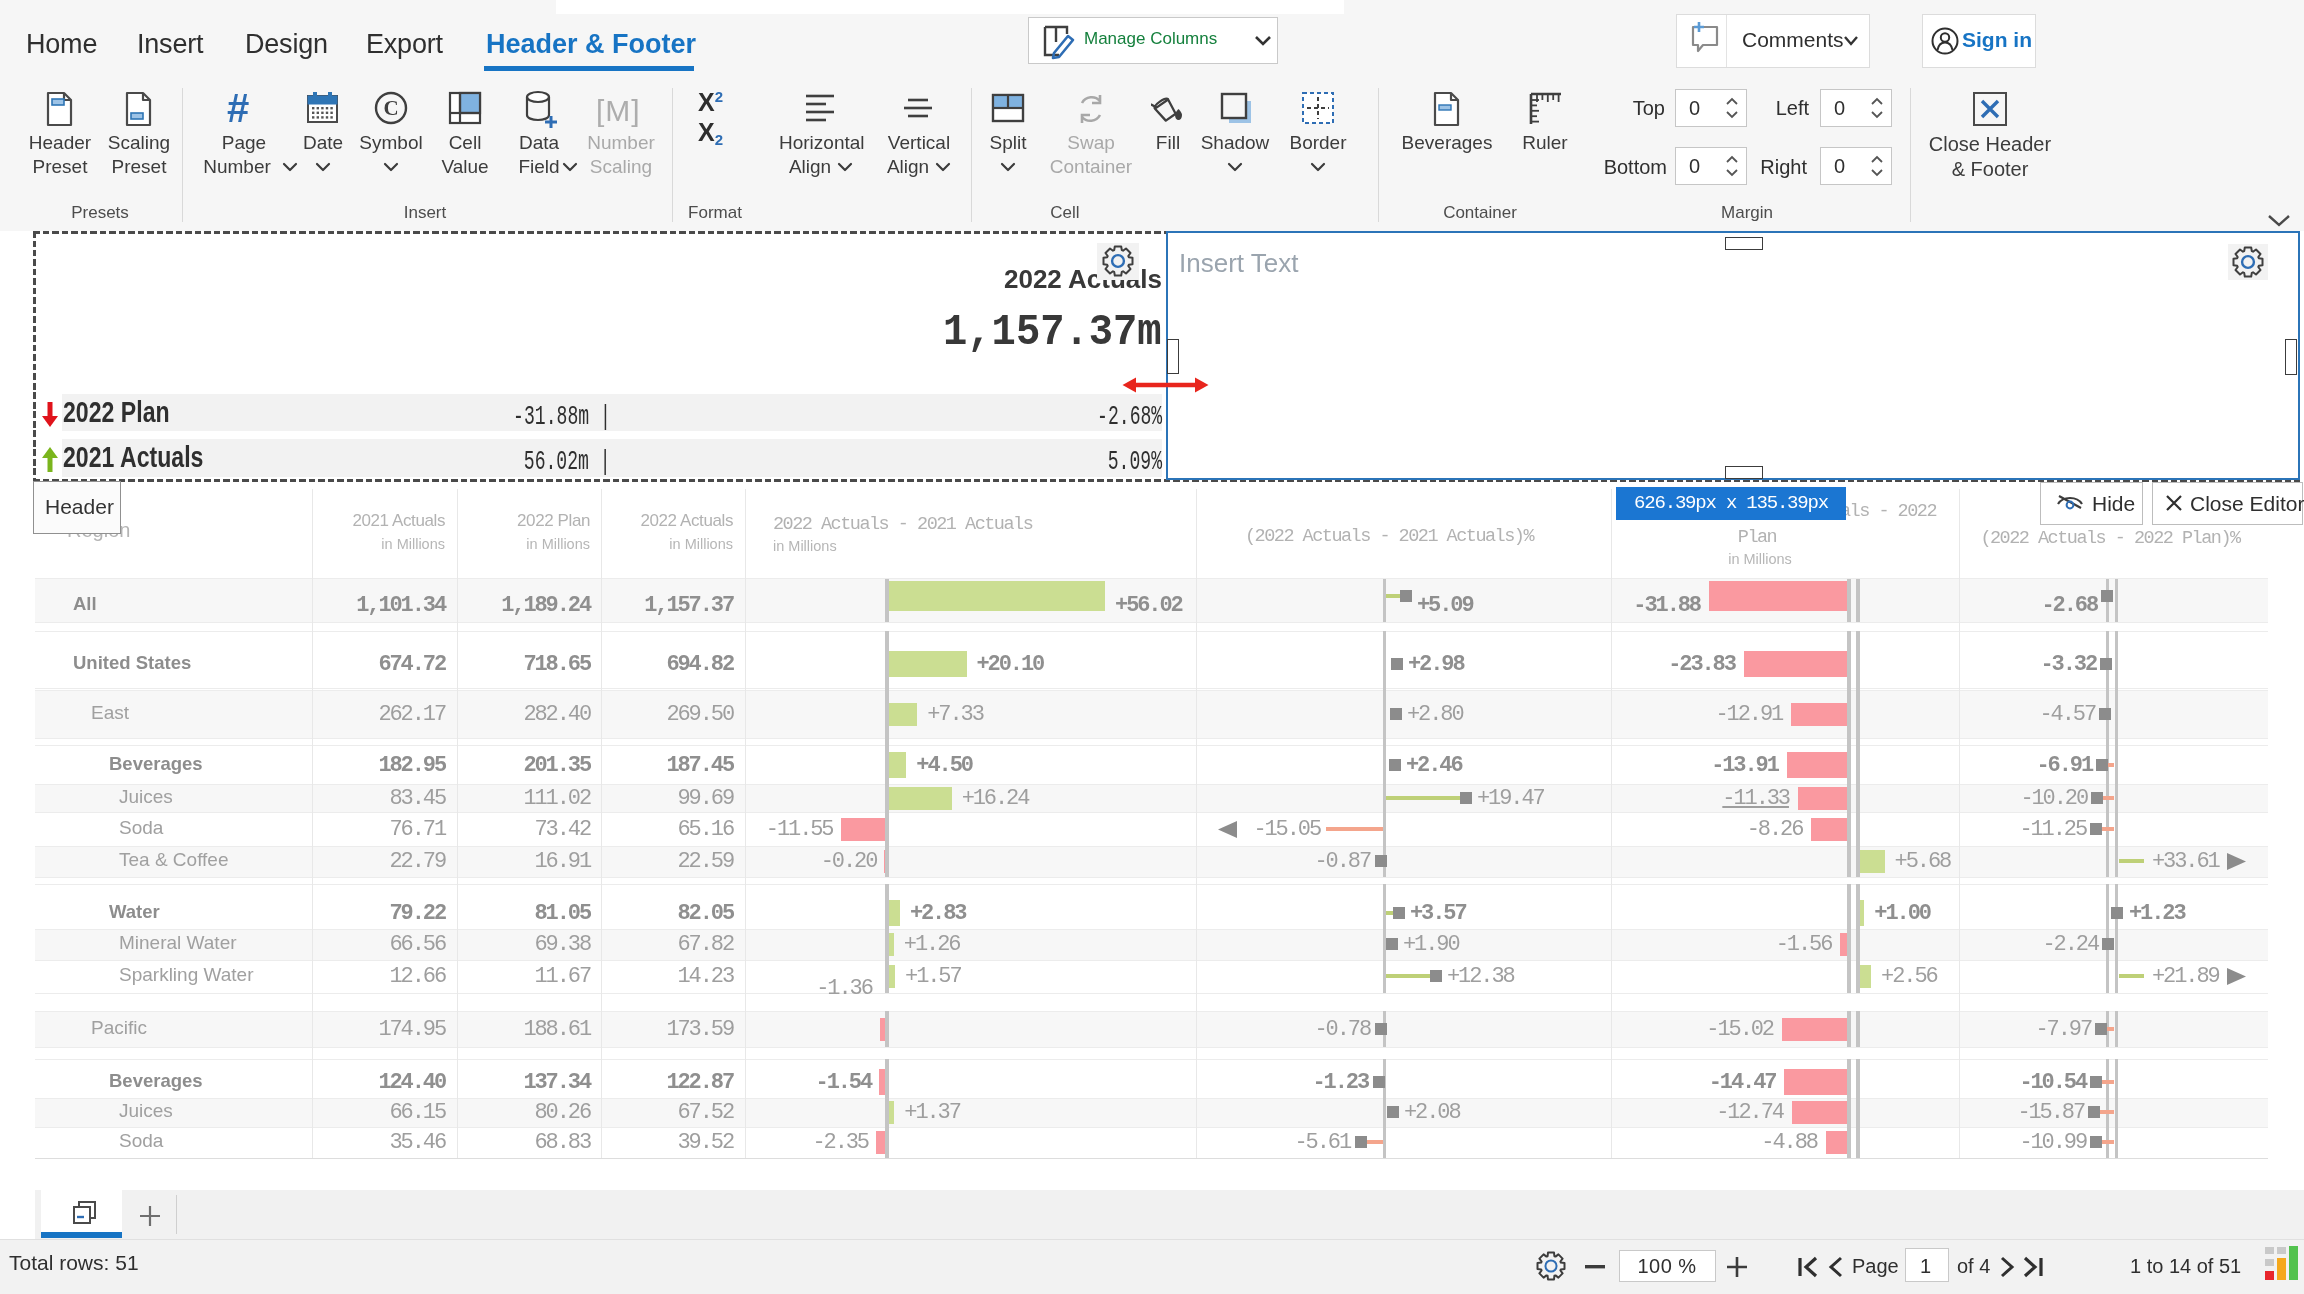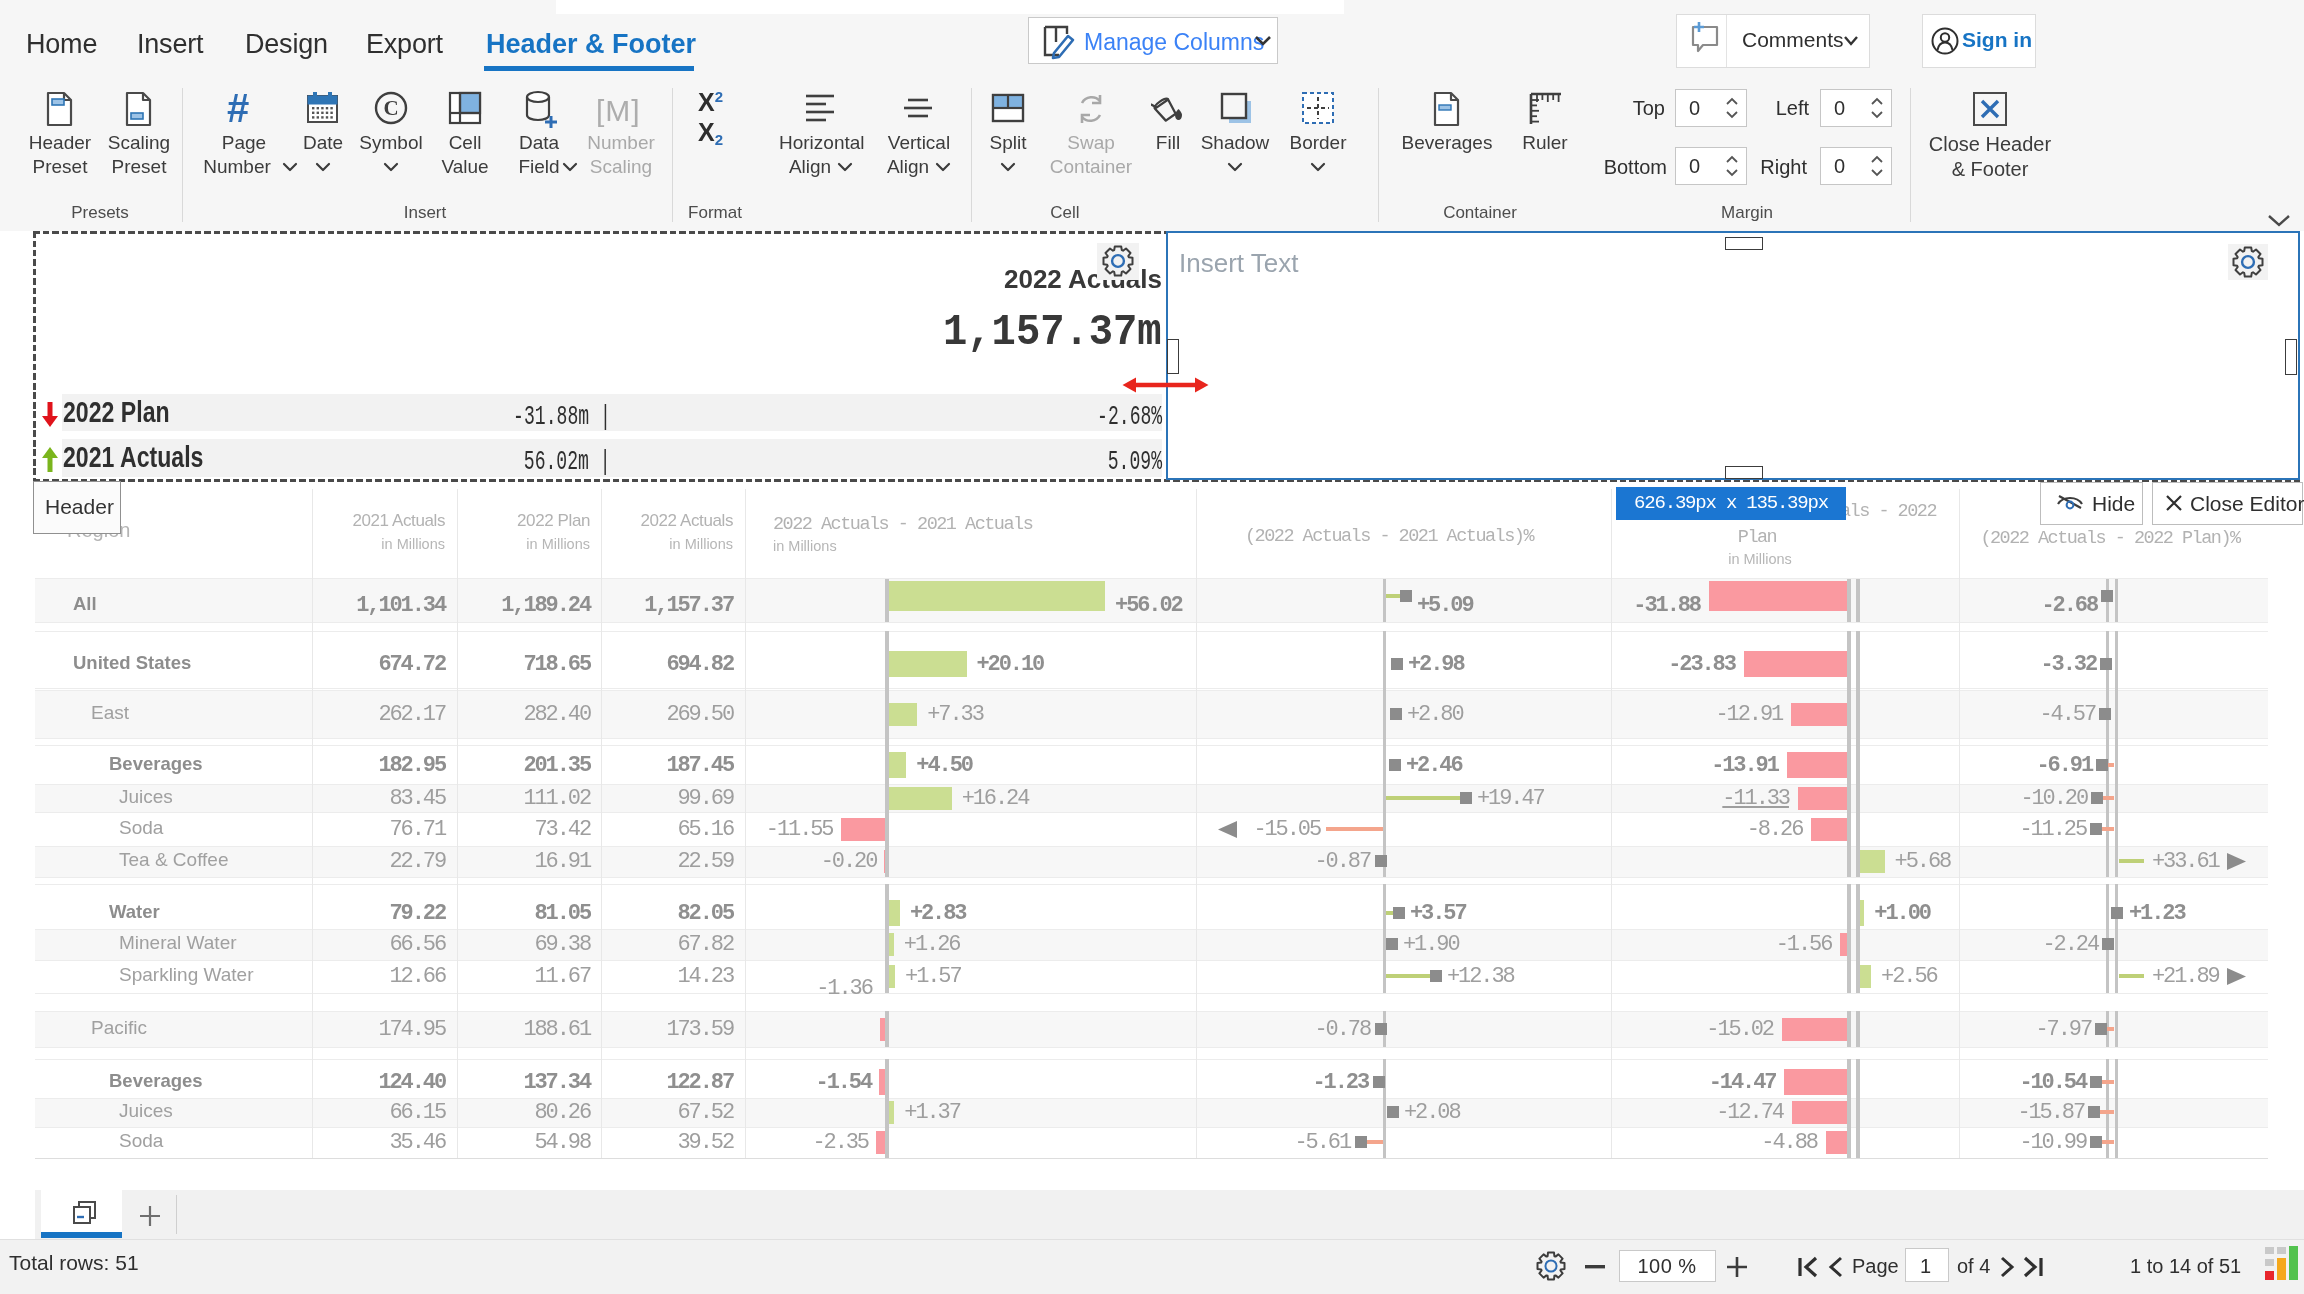--- a/index.html
+++ b/index.html
@@ -245,21 +245,21 @@
 <div class="a ic" style="left:1914px;top:158px;width:152px;font-size:20px;">&amp; Footer</div>
 <svg class="a" style="left:2266px;top:213px;" width="26" height="16" viewBox="0 0 26 16">
     <path d="M3 3 L13 12 L23 3" fill="none" stroke="#4a4a4a" stroke-width="2.4"></path>
   </svg>
 <div class="a" style="left:1028px;top:17px;width:250px;height:47px;background:#fff;border:1.5px solid #c9c9c9;"></div>
 <svg class="a" style="left:1042px;top:24px;" width="34" height="36" viewBox="0 0 34 36">
     <path d="M3 3 L3 31 L17 31 M3 3 L25 3 L25 10" fill="none" stroke="#3f3f3f" stroke-width="2.4"></path>
     <path d="M14 3 L14 18" stroke="#3f3f3f" stroke-width="2.4"></path>
     <path d="M12 29 L26 12 L31 16 L17 33 L11 34 Z" fill="none" stroke="#2e6db4" stroke-width="2.6" stroke-linejoin="round"></path>
   </svg>
-<div class="a " style="left:1084px;top:29px;font-size:23px;color:#3b82f6;">Manage Columns</div>
+<div class="a " style="left:1084px;top:29px;font-size:17px;color:#15803d;">Manage Columns</div>
 <svg class="a" style="left:1254px;top:33px;" width="18" height="15" viewBox="0 0 18 15">
     <path d="M2 4 L9 11 L16 4" fill="none" stroke="#333" stroke-width="2.6"></path>
   </svg>
 <div class="a" style="left:1676px;top:14px;width:194px;height:54px;background:#fff;border:1px solid #dcdcdc;"></div>
 <div class="a" style="left:1726px;top:15px;width:1px;height:52px;background:#e3e3e3;"></div>
 <svg class="a" style="left:1687px;top:21px;" width="34" height="34" viewBox="0 0 34 34">
     <path d="M6 6 L30 6 L30 24 L16 24 L11 30 L11 24 L6 24 Z" fill="none" stroke="#8a8a8a" stroke-width="2.2" stroke-linejoin="round"></path>
     <path d="M12 1 L12 11 M7 6 L17 6" stroke="#5b9bd5" stroke-width="2.6"></path>
   </svg>
 <div class="a " style="left:1742px;top:28px;font-size:21px;color:#2f2f2f;">Comments</div>
@@ -413,21 +413,21 @@
 <div class="a rlb" style="left:109px;top:1070px;">Beverages</div>
 <div class="a num nb" style="right:1859px;top:1070px;">124.40</div>
 <div class="a num nb" style="right:1714px;top:1070px;">137.34</div>
 <div class="a num nb" style="right:1571px;top:1070px;">122.87</div>
 <div class="a rl" style="left:119px;top:1100px;">Juices</div>
 <div class="a num" style="right:1859px;top:1100px;">66.15</div>
 <div class="a num" style="right:1714px;top:1100px;">80.26</div>
 <div class="a num" style="right:1571px;top:1100px;">67.52</div>
 <div class="a rl" style="left:119px;top:1130px;">Soda</div>
 <div class="a num" style="right:1859px;top:1130px;">35.46</div>
-<div class="a num" style="right:1714px;top:1130px;">54.98</div>
+<div class="a num" style="right:1714px;top:1130px;">68.83</div>
 <div class="a num" style="right:1571px;top:1130px;">39.52</div>
 <div class="a" style="left:885px;top:579px;width:4px;height:43px;background:#c4c4c4;"></div>
 <div class="a" style="left:1383px;top:579px;width:3px;height:43px;background:#c4c4c4;"></div>
 <div class="a" style="left:1847px;top:579px;width:3.5px;height:43px;background:#c4c4c4;"></div>
 <div class="a" style="left:1856px;top:579px;width:3.5px;height:43px;background:#c4c4c4;"></div>
 <div class="a" style="left:2106px;top:579px;width:3px;height:43px;background:#c4c4c4;"></div>
 <div class="a" style="left:2115px;top:579px;width:3px;height:43px;background:#c4c4c4;"></div>
 <div class="a" style="left:885px;top:631px;width:4px;height:246px;background:#c4c4c4;"></div>
 <div class="a" style="left:1383px;top:631px;width:3px;height:246px;background:#c4c4c4;"></div>
 <div class="a" style="left:1847px;top:631px;width:3.5px;height:246px;background:#c4c4c4;"></div>

